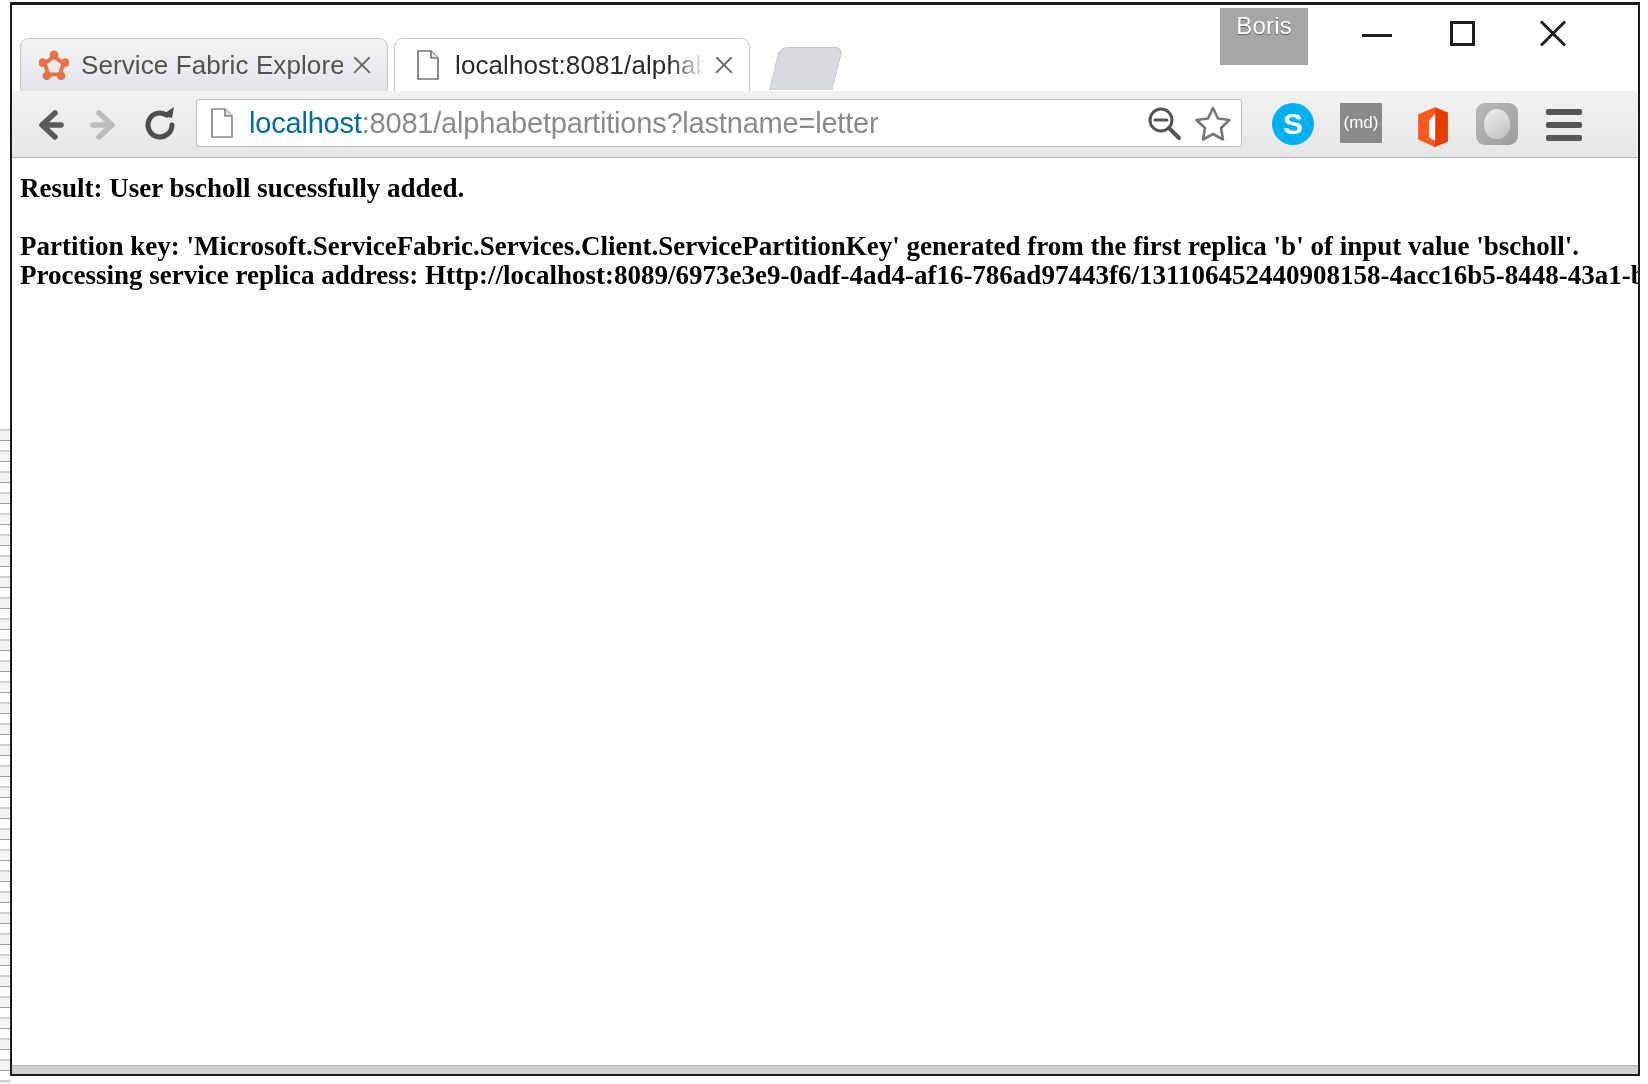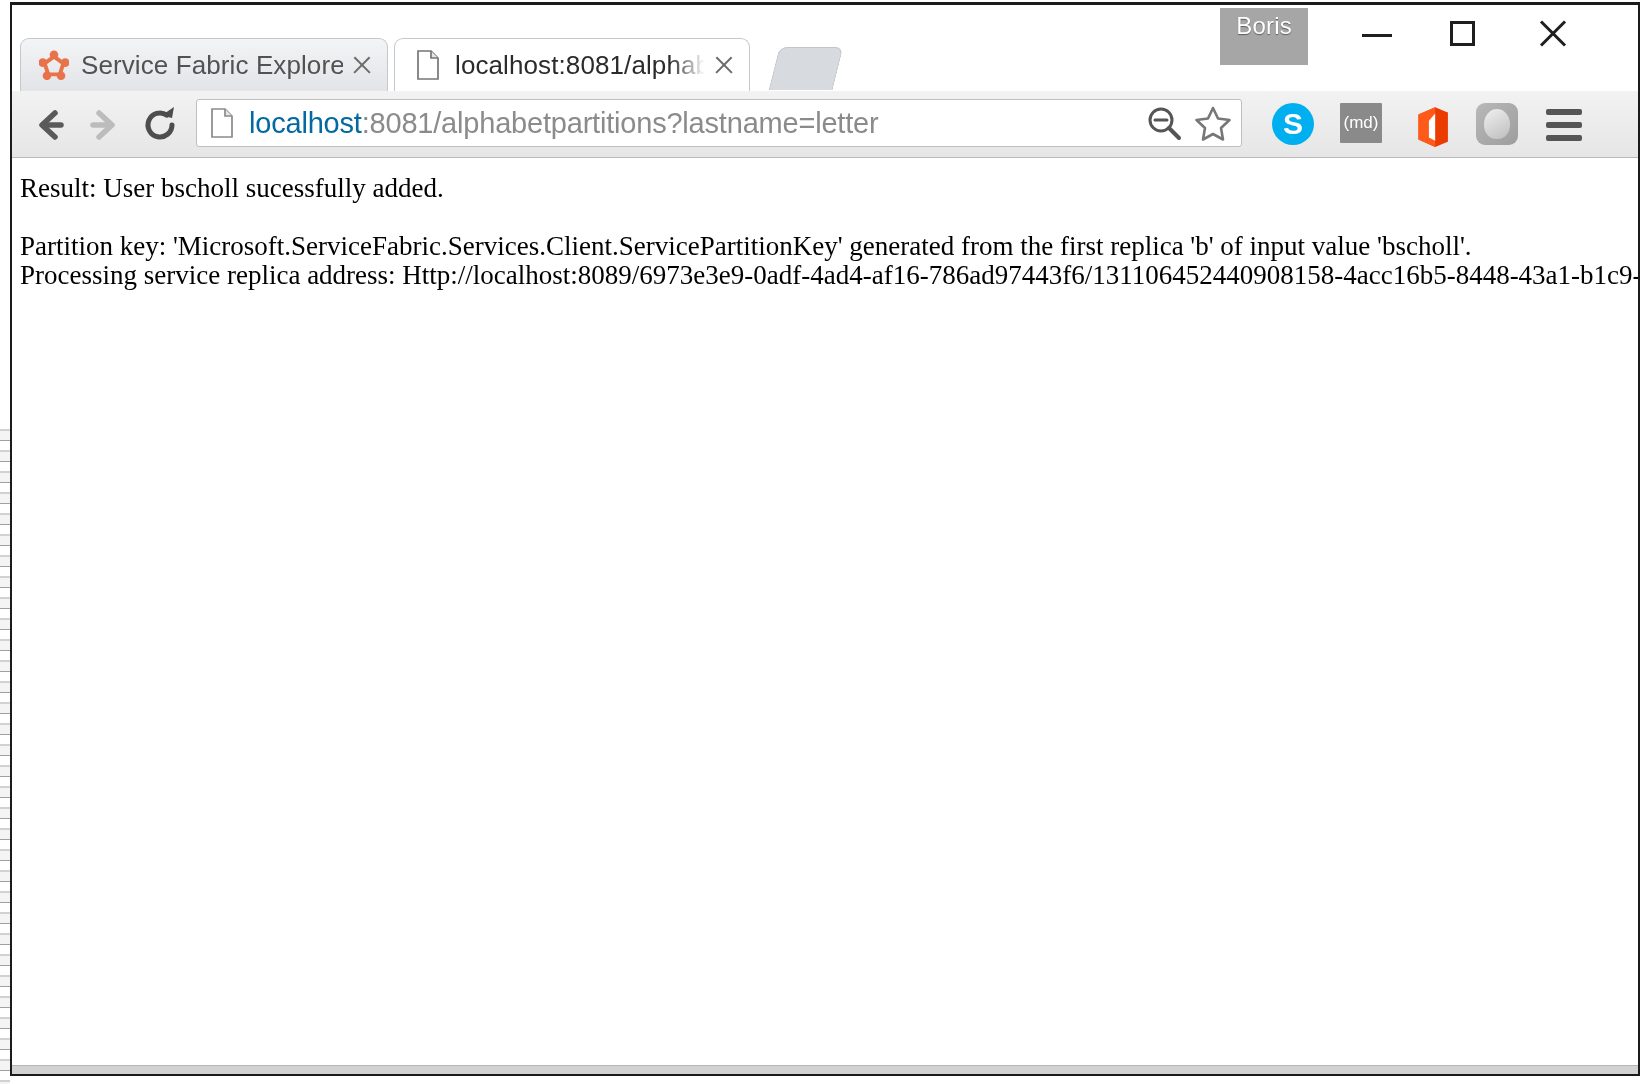--- a/index.html
+++ b/index.html
@@ -327,20 +327,21 @@
     overflow: hidden;
     padding: 16px 0 0 8px;
   }
   .content p {
     margin: 0;
     font-family: "Liberation Serif", serif;
     font-size: 27px;
     line-height: 29px;
     color: #000000;
     white-space: nowrap;
+    font-weight: bold;
   }
   .content .spacer { height: 29px; }
 
   .bottom-edge {
     position: absolute;
     left: 0; right: 0; bottom: 0;
     height: 8px;
     background: #d2d2d2;
     border-top: 1px solid #b5b5b5;
   }

